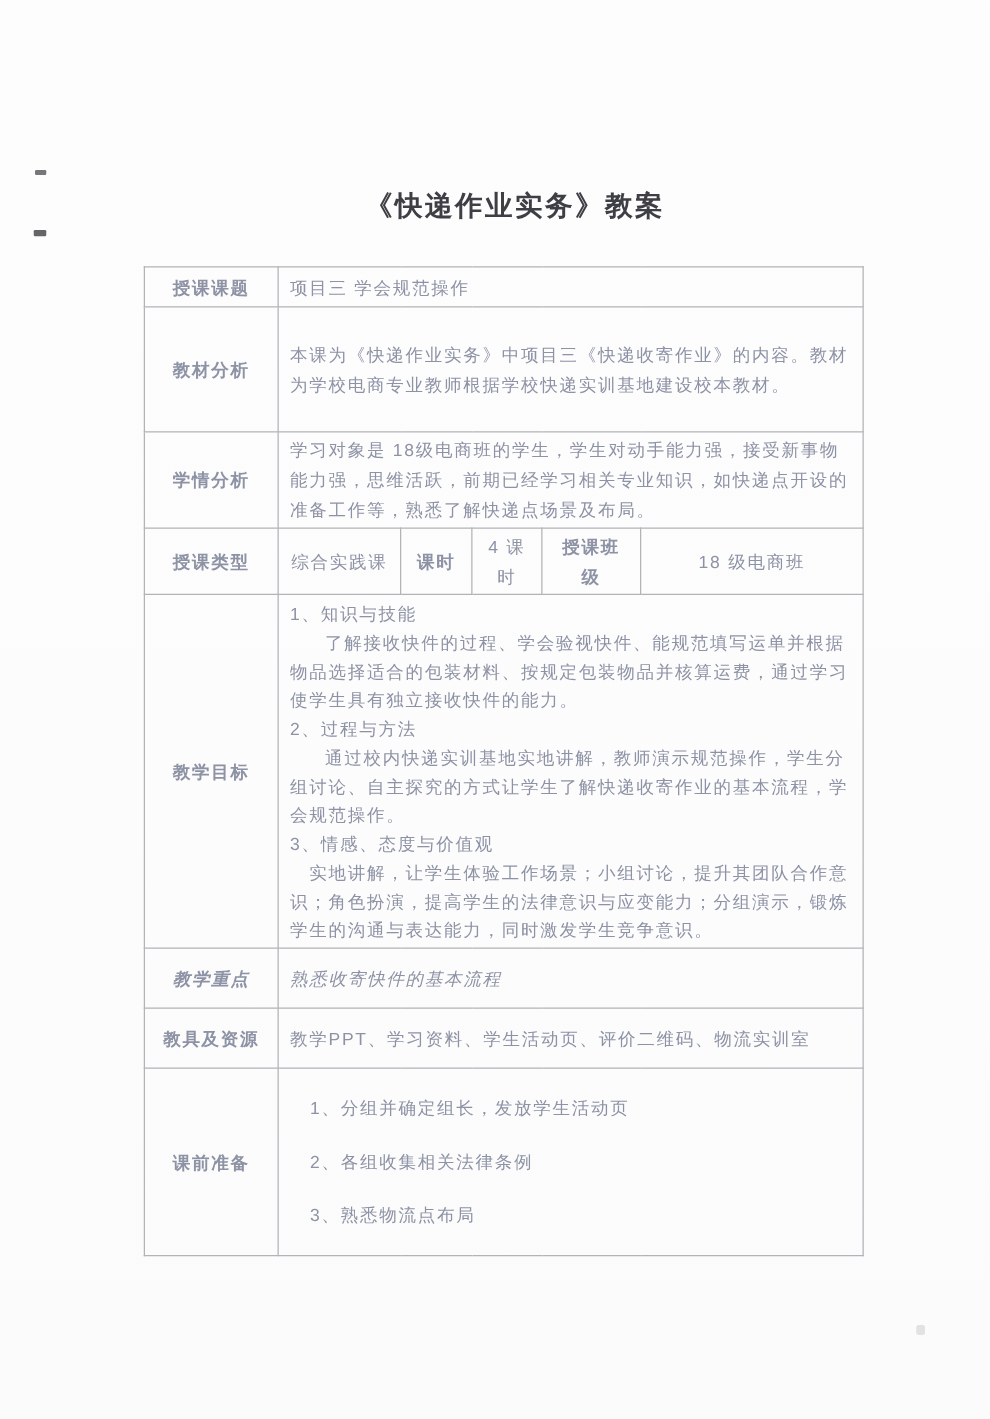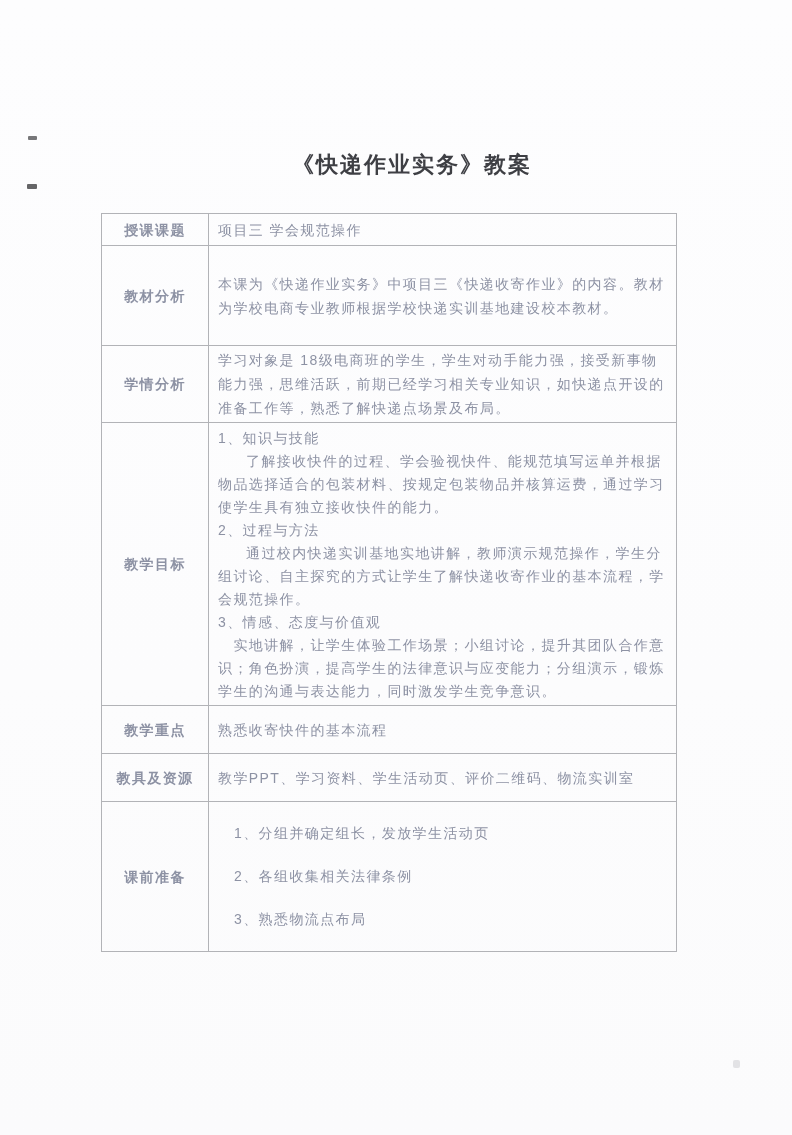--- a/index.html
+++ b/index.html
@@ -21,21 +21,21 @@
   .mark-3{left:733px;top:1060px;width:7px;height:8px;background:#c9c9cd;opacity:.5;border-radius:2px;}
 
   .doc-title{
     position:absolute;left:16px;top:150px;width:792px;
     margin:0;text-align:center;
     font-size:22px;font-weight:bold;color:#3e3f44;
     letter-spacing:2px;
   }
 
   table.lesson{
-    position:absolute;left:101px;top:213px;width:575px;
+    position:absolute;left:115px;top:213px;width:575px;
     border-collapse:collapse;table-layout:fixed;
   }
   table.lesson td{
     border:1px solid #b2b3b7;
     padding:2px 9px;
     vertical-align:middle;
     color:#8d92a4;
     font-size:14px;
     letter-spacing:1.4px;
     line-height:24px;
@@ -51,21 +51,21 @@
   td.mini-label{
     text-align:center;
     font-weight:bold;
     color:#46474c;
     font-size:14px;
     letter-spacing:1px;
     padding:2px 2px;
   }
   td.center-val{text-align:center;padding:2px 2px;}
   tr.r1{height:32px;} tr.r2{height:100px;} tr.r3{height:68px;}
-  tr.r4{height:30px;} tr.r5{height:252px;} tr.r6{height:48px;}
+  tr.r4{height:30px;} tr.r5{height:252px;} tr.r6{height:48px;font-style:italic;}
   tr.r7{height:47px;} tr.r8{height:47px;} tr.r9{height:48px;}
   tr.r10{height:128px;}
   tr.r5 td.content-cell{vertical-align:top;padding-top:4px;}
   tr.r5 p{margin:0;line-height:23px;}
   .indent{text-indent:2em;}
   .indent-sm{text-indent:1.1em;}
   tr.r10 p{margin:16px;line-height:27px;}
   tr.r7 p{margin:0;line-height:25px;}
 </style>
 </head>
@@ -98,20 +98,28 @@
     <tr class="r2">
       <td class="label-cell">教材分析</td>
       <td colspan="5" class="content-cell">本课为《快递作业实务》中项目三《快递收寄作业》的内容。教材为学校电商专业教师根据学校快递实训基地建设校本教材。</td>
     </tr>
 
     <tr class="r3">
       <td class="label-cell">学情分析</td>
       <td colspan="5" class="content-cell">学习对象是 18级电商班的学生，学生对动手能力强，接受新事物能力强，思维活跃，前期已经学习相关专业知识，如快递点开设的准备工作等，熟悉了解快递点场景及布局。</td>
     </tr>
 
+    <tr class="r4">
+      <td class="label-cell">授课类型</td>
+      <td class="center-val">综合实践课</td>
+      <td class="mini-label">课时</td>
+      <td class="center-val">4 课时</td>
+      <td class="mini-label">授课班级</td>
+      <td class="center-val">18 级电商班</td>
+    </tr>
 
     <tr class="r5">
       <td class="label-cell">教学目标</td>
       <td colspan="5" class="content-cell">
         <p>1、知识与技能</p>
         <p class="indent">了解接收快件的过程、学会验视快件、能规范填写运单并根据物品选择适合的包装材料、按规定包装物品并核算运费，通过学习使学生具有独立接收快件的能力。</p>
         <p>2、过程与方法</p>
         <p class="indent">通过校内快递实训基地实地讲解，教师演示规范操作，学生分组讨论、自主探究的方式让学生了解快递收寄作业的基本流程，学会规范操作。</p>
         <p>3、情感、态度与价值观</p>
         <p class="indent-sm">实地讲解，让学生体验工作场景；小组讨论，提升其团队合作意识；角色扮演，提高学生的法律意识与应变能力；分组演示，锻炼学生的沟通与表达能力，同时激发学生竞争意识。</p>

